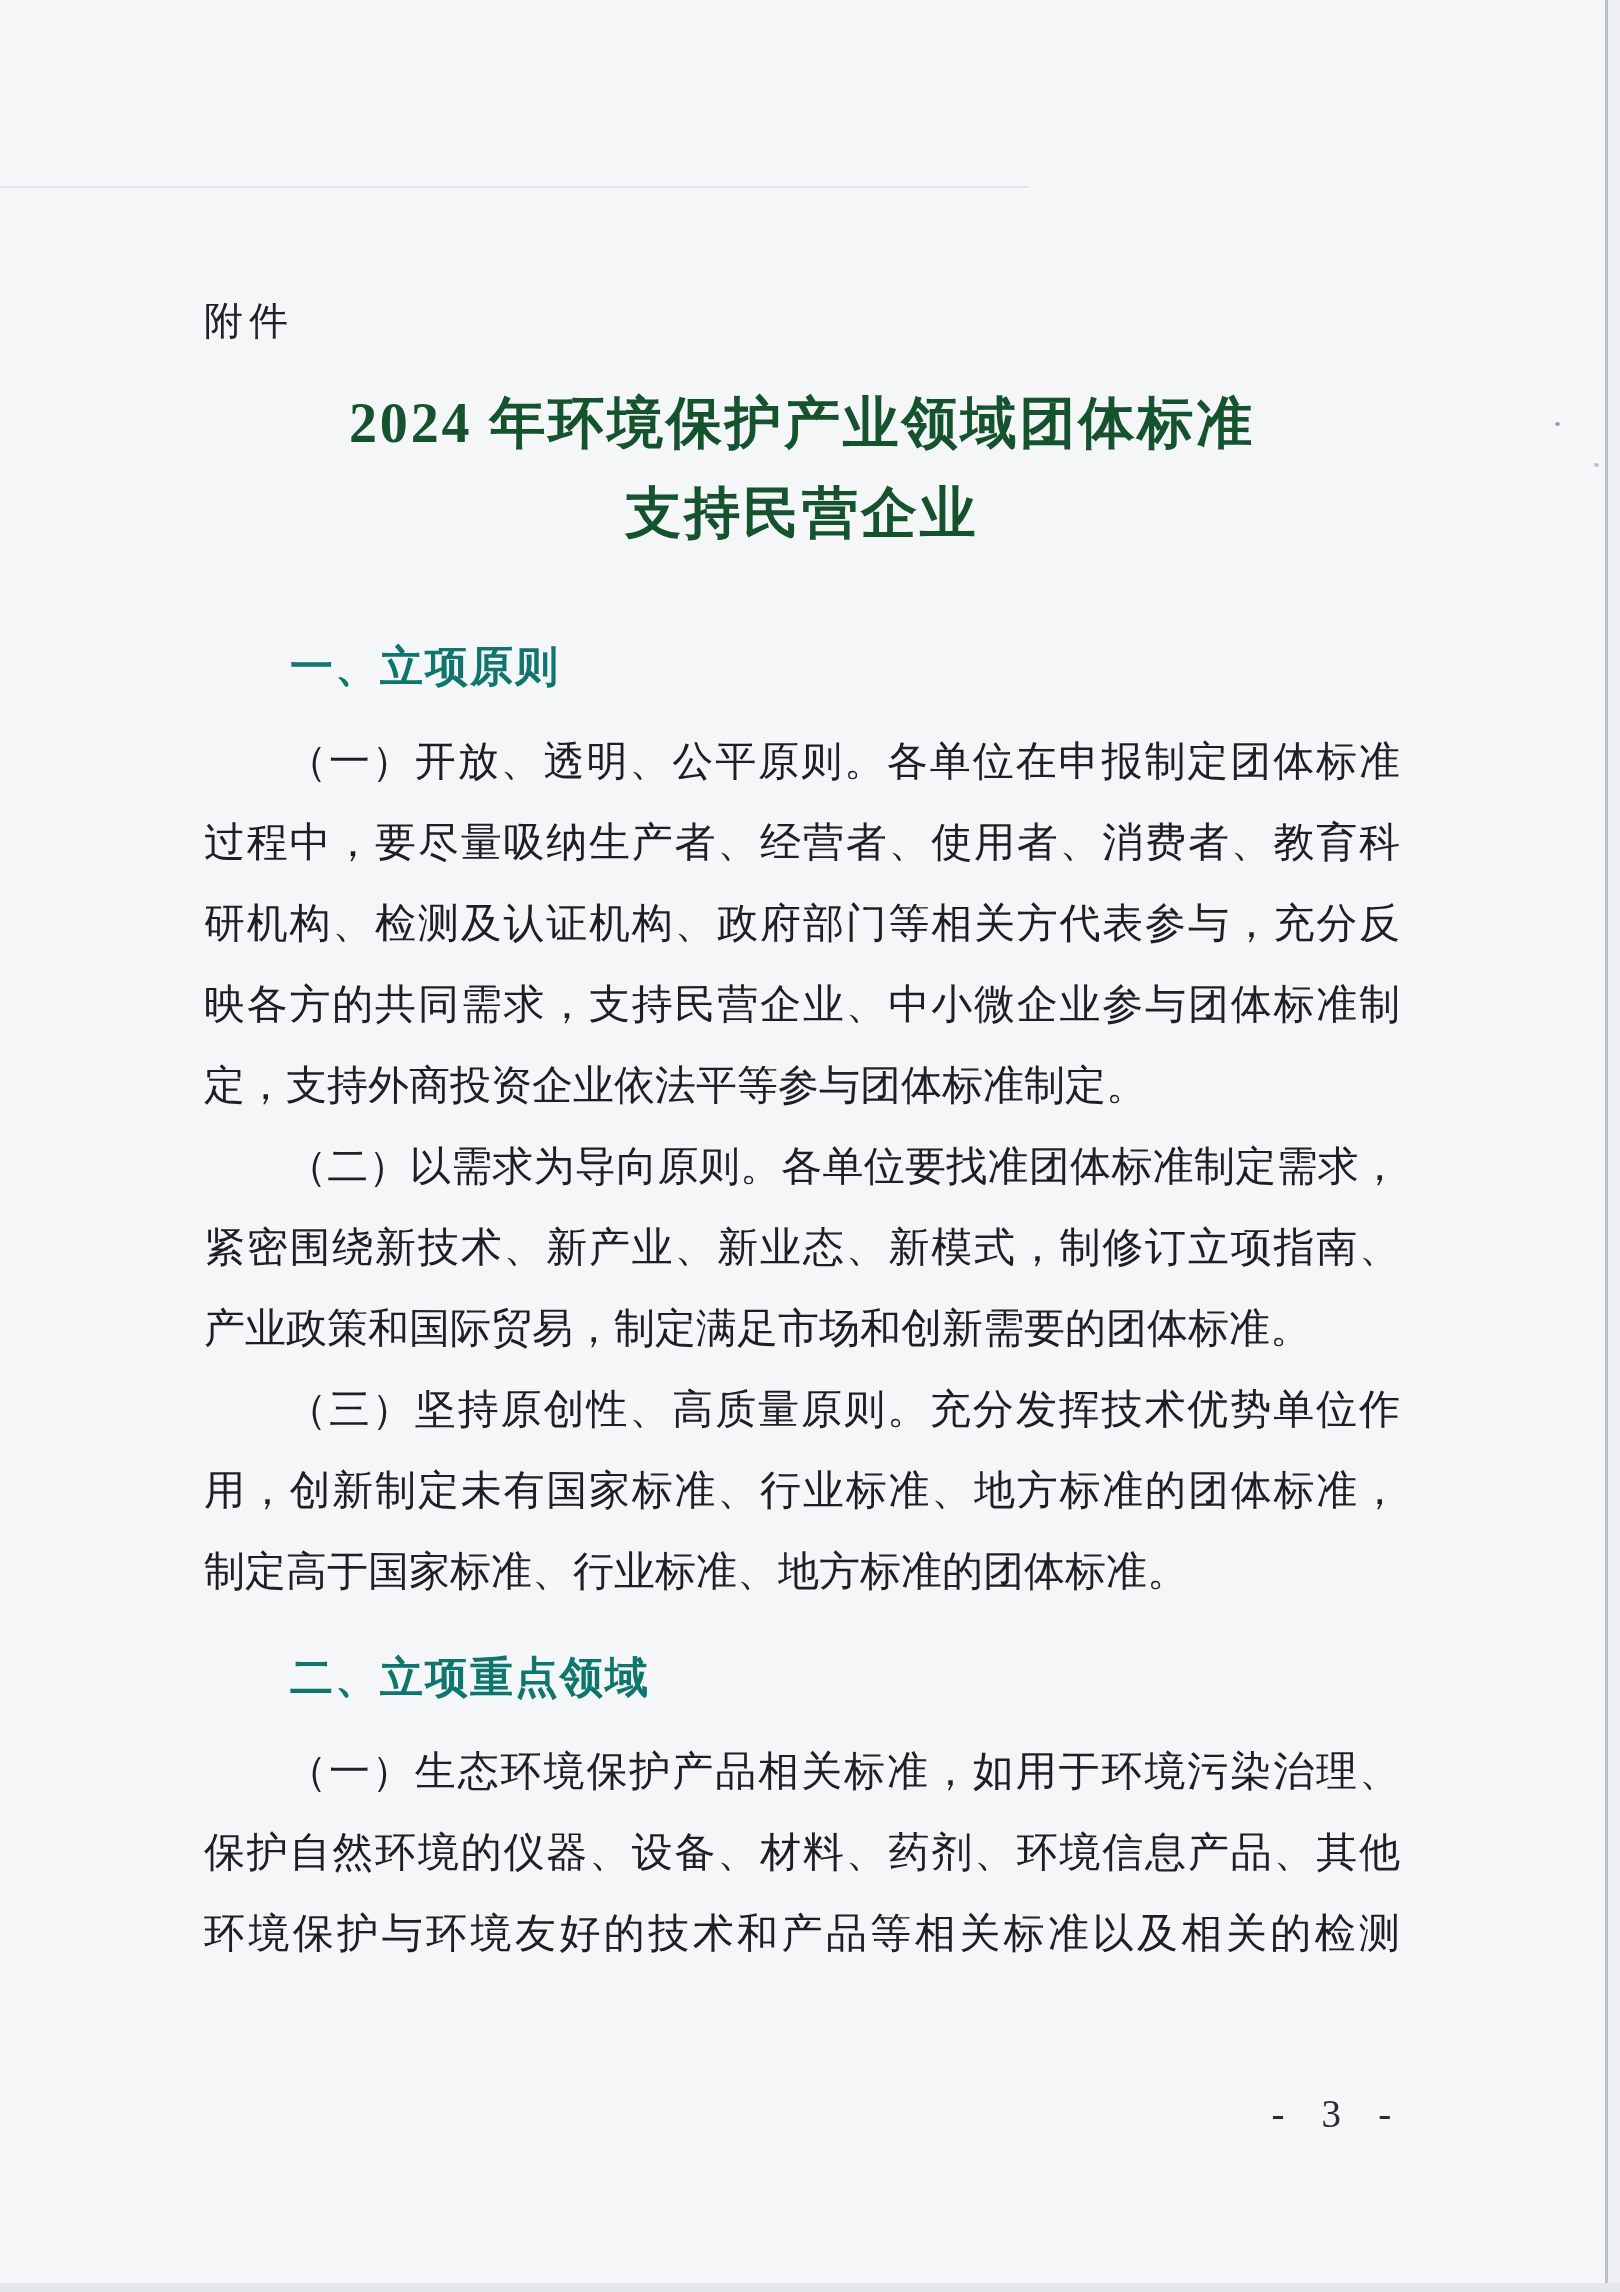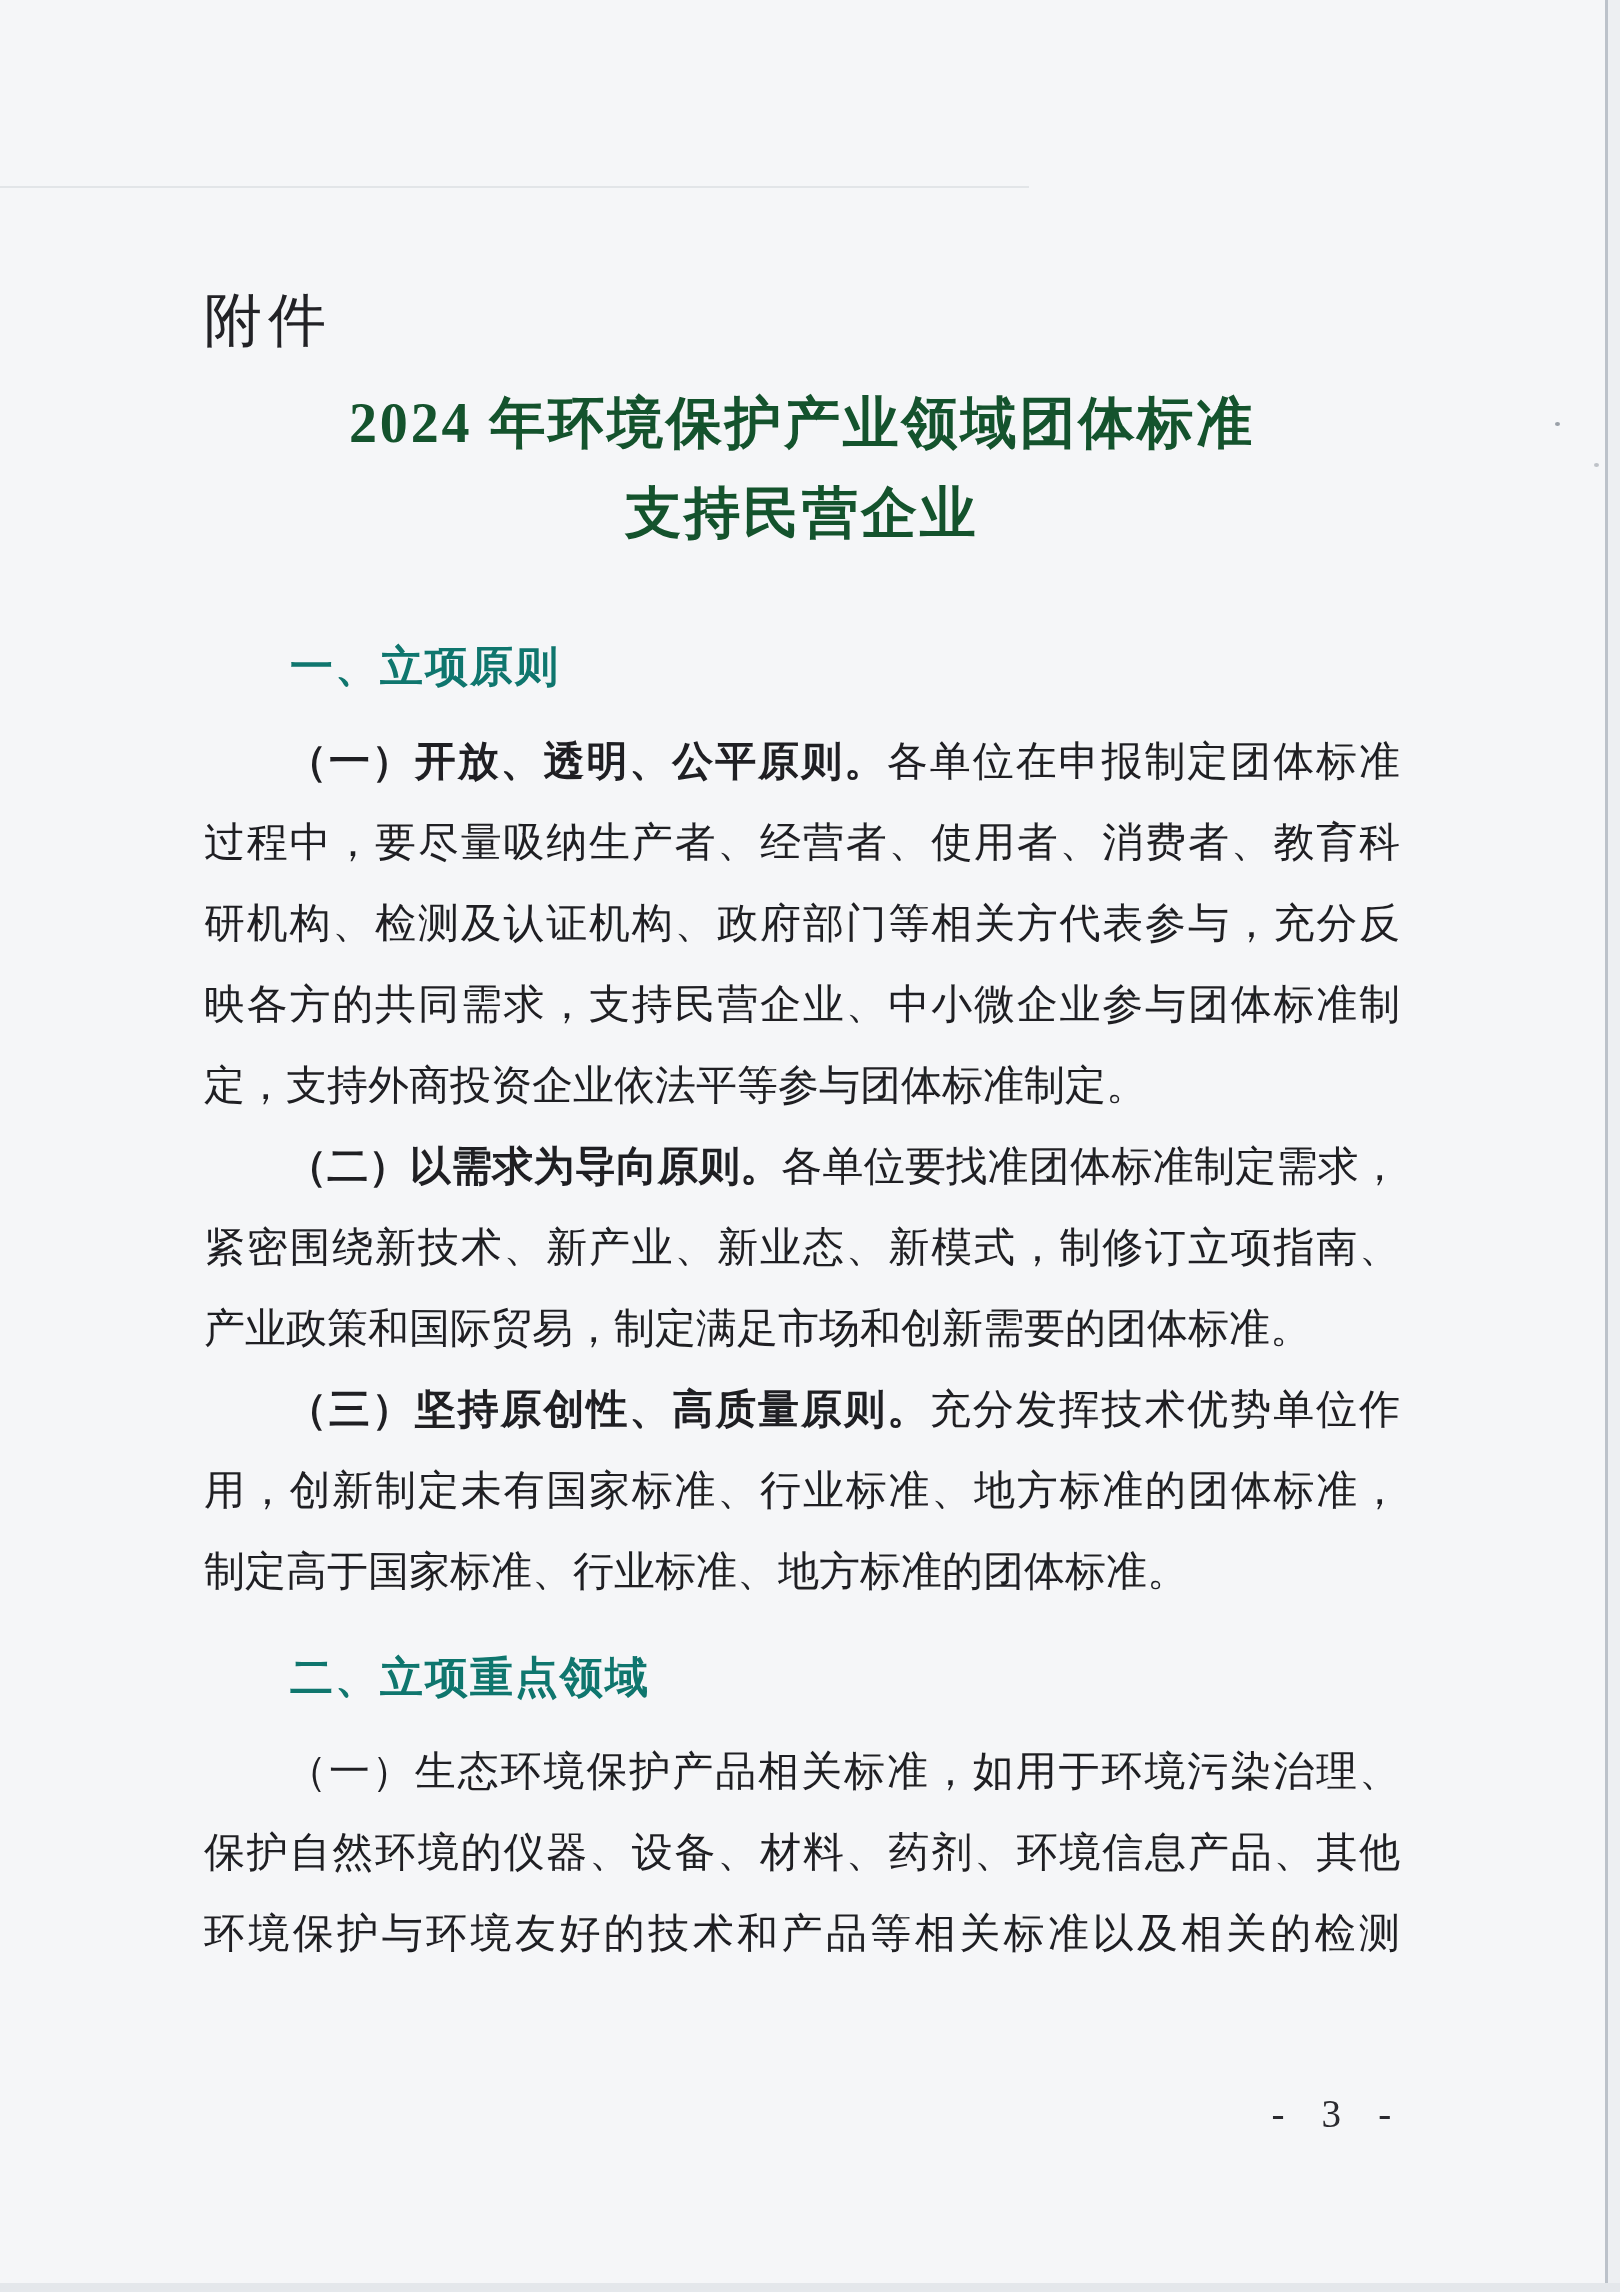--- a/index.html
+++ b/index.html
@@ -12,21 +12,21 @@
     color:#1f1f23;
   }
   .content {
     position:absolute;
     left:204px; top:0;
     width:1196px;
     padding-top:280px;
   }
   .attachment {
     font-family:"Liberation Serif","DejaVu Serif",serif;
-    font-size:58px; line-height:82px;
+    font-size:39px; line-height:82px;
     letter-spacing:5.9px;
     color:#222226;
   }
   .title {
     font-family:"Liberation Serif","DejaVu Serif",serif;
     font-weight:700;
     font-size:56px; line-height:90px;
     text-align:center;
     letter-spacing:2.9px;
     color:#14532d;
@@ -49,21 +49,21 @@
   }
   .para.p1 { margin-top:14.7px; }
   .para.p4 { margin-top:12.7px; }
   .bl { text-align:left; }
   .jl {
     text-align:justify;
     text-align-last:justify;
     text-justify:inter-character;
   }
   .ind { text-indent:2em; }
-  .lead { font-weight:700; }
+  .lead { font-weight:400; }
   .page-number {
     position:absolute;
     top:2090px; right:221px;
     font-family:"Liberation Serif","DejaVu Serif",serif;
     font-size:39px; line-height:47px;
     letter-spacing:7.8px; word-spacing:11.8px;
     color:#2b2b30;
   }
   
   .edge-line {

